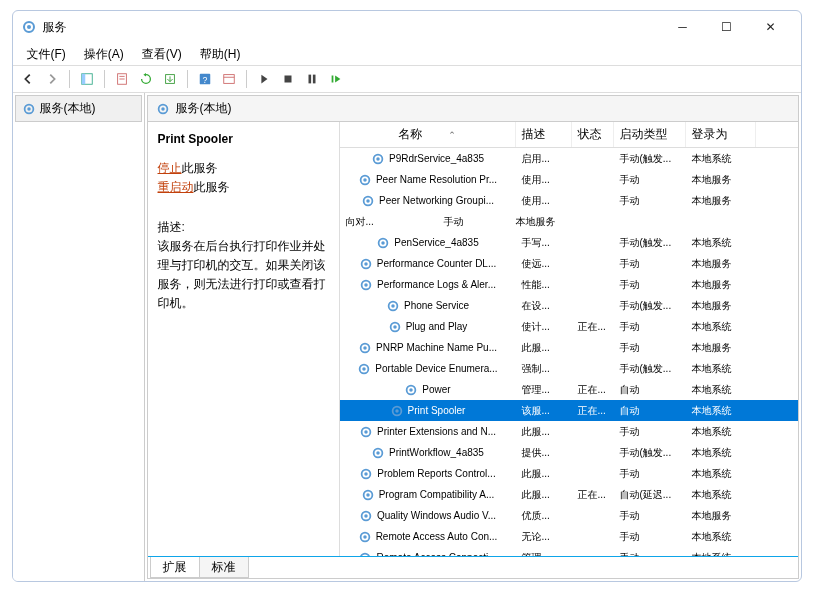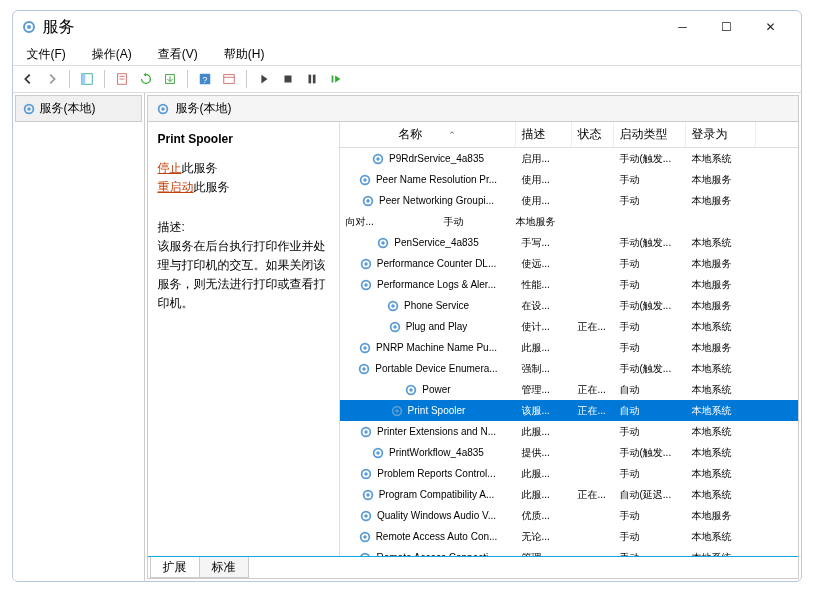--- a/index.html
+++ b/index.html
@@ -26,33 +26,33 @@
   height: 32px;
   display: flex;
   align-items: center;
   padding: 0 8px;
 }
 .titlebar .title-icon {
   width: 16px; height: 16px;
   margin-right: 6px;
   display: inline-flex; align-items: center; justify-content: center;
 }
-.titlebar .title-text { font-size: 16px; }
+.titlebar .title-text { font-size: 12px; }
 .titlebar .spacer { flex: 1; }
 .win-btn {
   width: 44px; height: 28px;
   display: inline-flex; align-items: center; justify-content: center;
   font-size: 12px; color: #222;
 }
 .menubar {
   height: 22px;
   display: flex;
   align-items: center;
   padding: 0 6px;
-  gap: 10px;
+  gap: 2px;
 }
 .menubar .menu-item {
   padding: 2px 8px;
   font-size: 12px;
 }
 .toolbar {
   height: 28px;
   border-top: 1px solid #ddd;
   border-bottom: 1px solid #ddd;
   display: flex;

